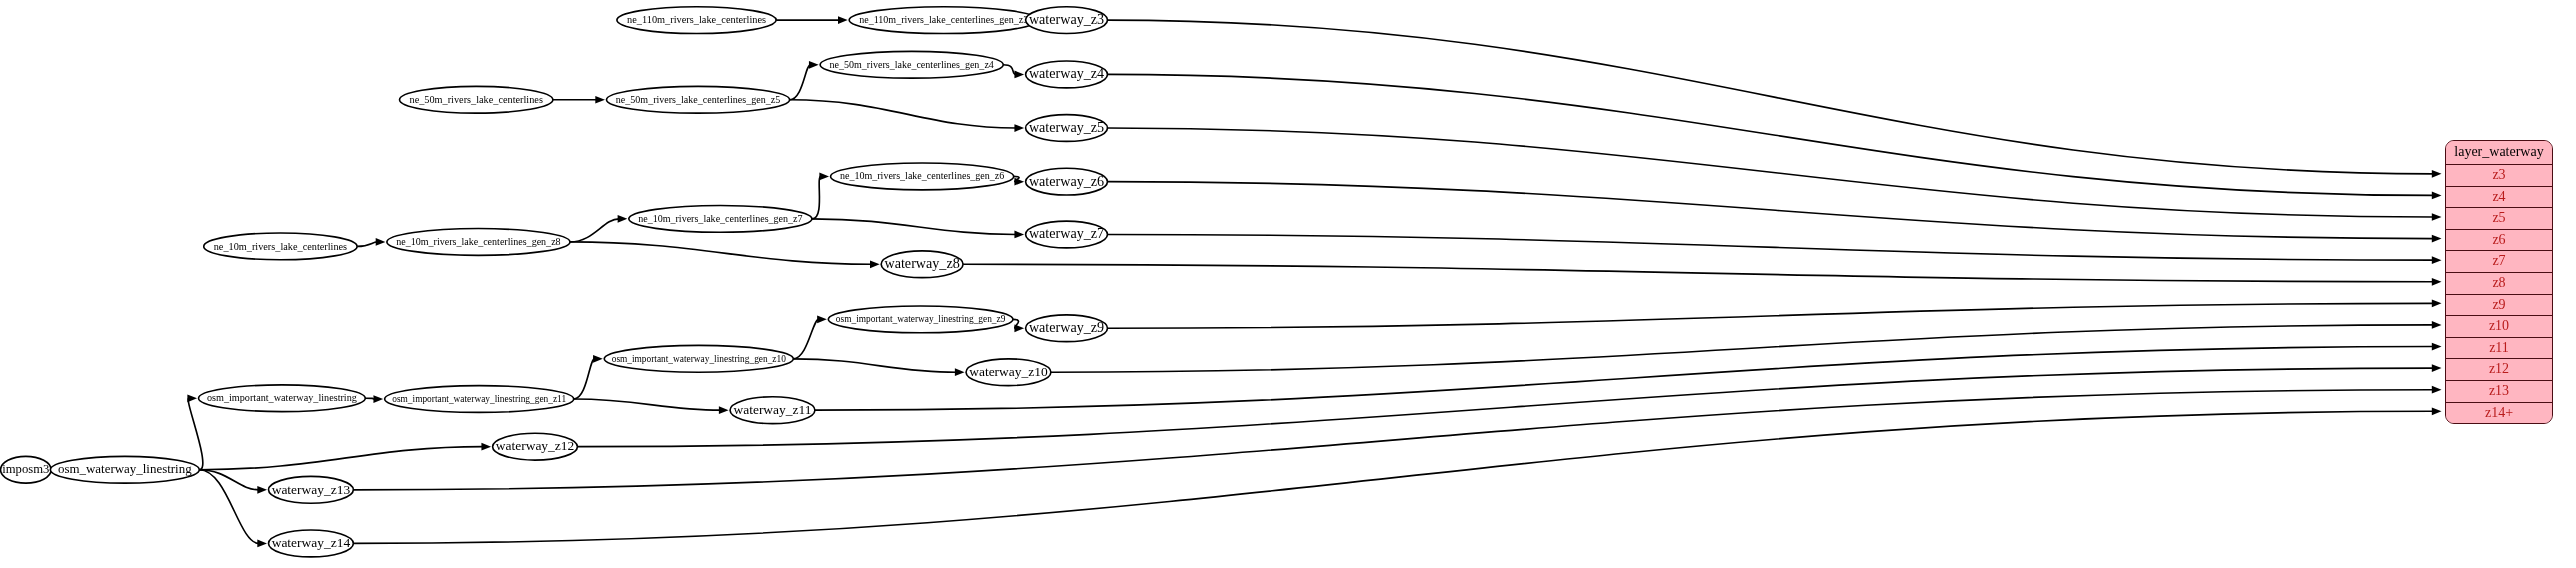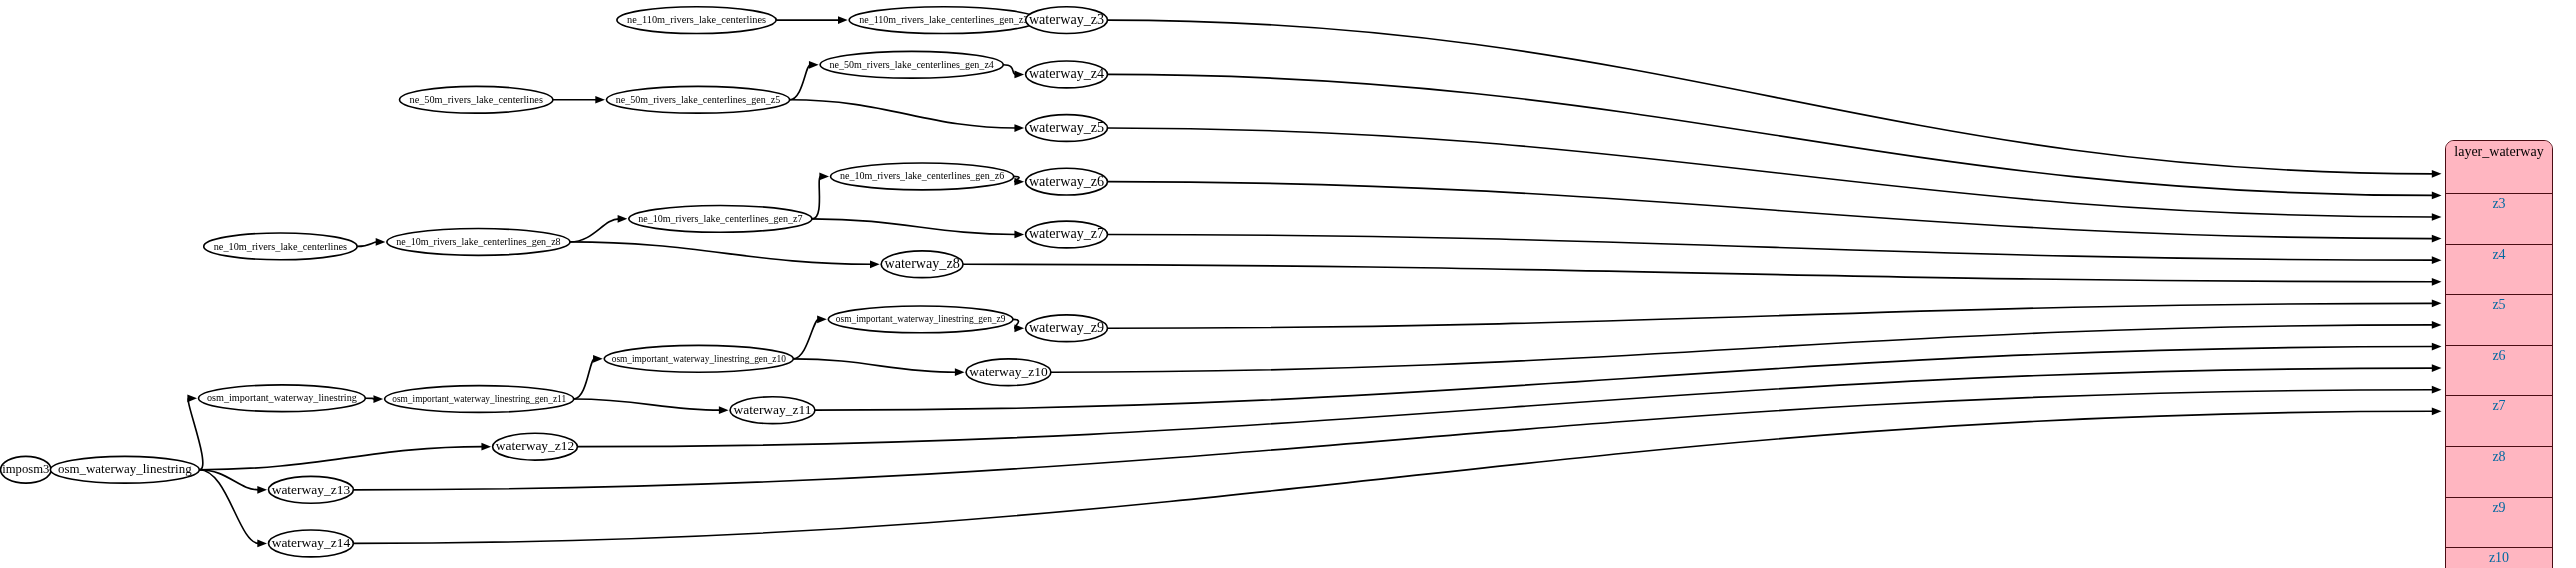--- a/index.html
+++ b/index.html
@@ -11,23 +11,23 @@
   .node-ellipse{fill:#ffffff;stroke:#000000;stroke-width:2.2px;}
   .node-label{font-family:"Liberation Serif","DejaVu Serif",serif;
               fill:#000000;text-anchor:middle;dominant-baseline:middle;}
   
   .rec{position:absolute;box-sizing:border-box;}
   #record-table{left:2445px;top:140px;width:108px;
       border:1.6px solid #4a0d14;border-radius:9px;
       background:#ffb6c1;overflow:hidden;}
   #record-table .rec-row{
       box-sizing:border-box;height:21.6px;line-height:20px;
-      text-align:center;color:#0369a1;font-size:14px;
+      text-align:center;color:#b91c1c;font-size:14px;
       border-top:1.6px solid #4a0d14;background:#ffb6c1;
-      white-space:nowrap;margin-top:29px;}
+      white-space:nowrap;}
   #record-table .rec-title{
       box-sizing:border-box;height:23px;line-height:22.3px;
       text-align:center;color:#000;font-size:14px;background:#ffb6c1;
       white-space:nowrap;}
   #record-table .rec-row:first-of-type{}
 </style>
 </head>
 <body>
 
 <div id="stage">

